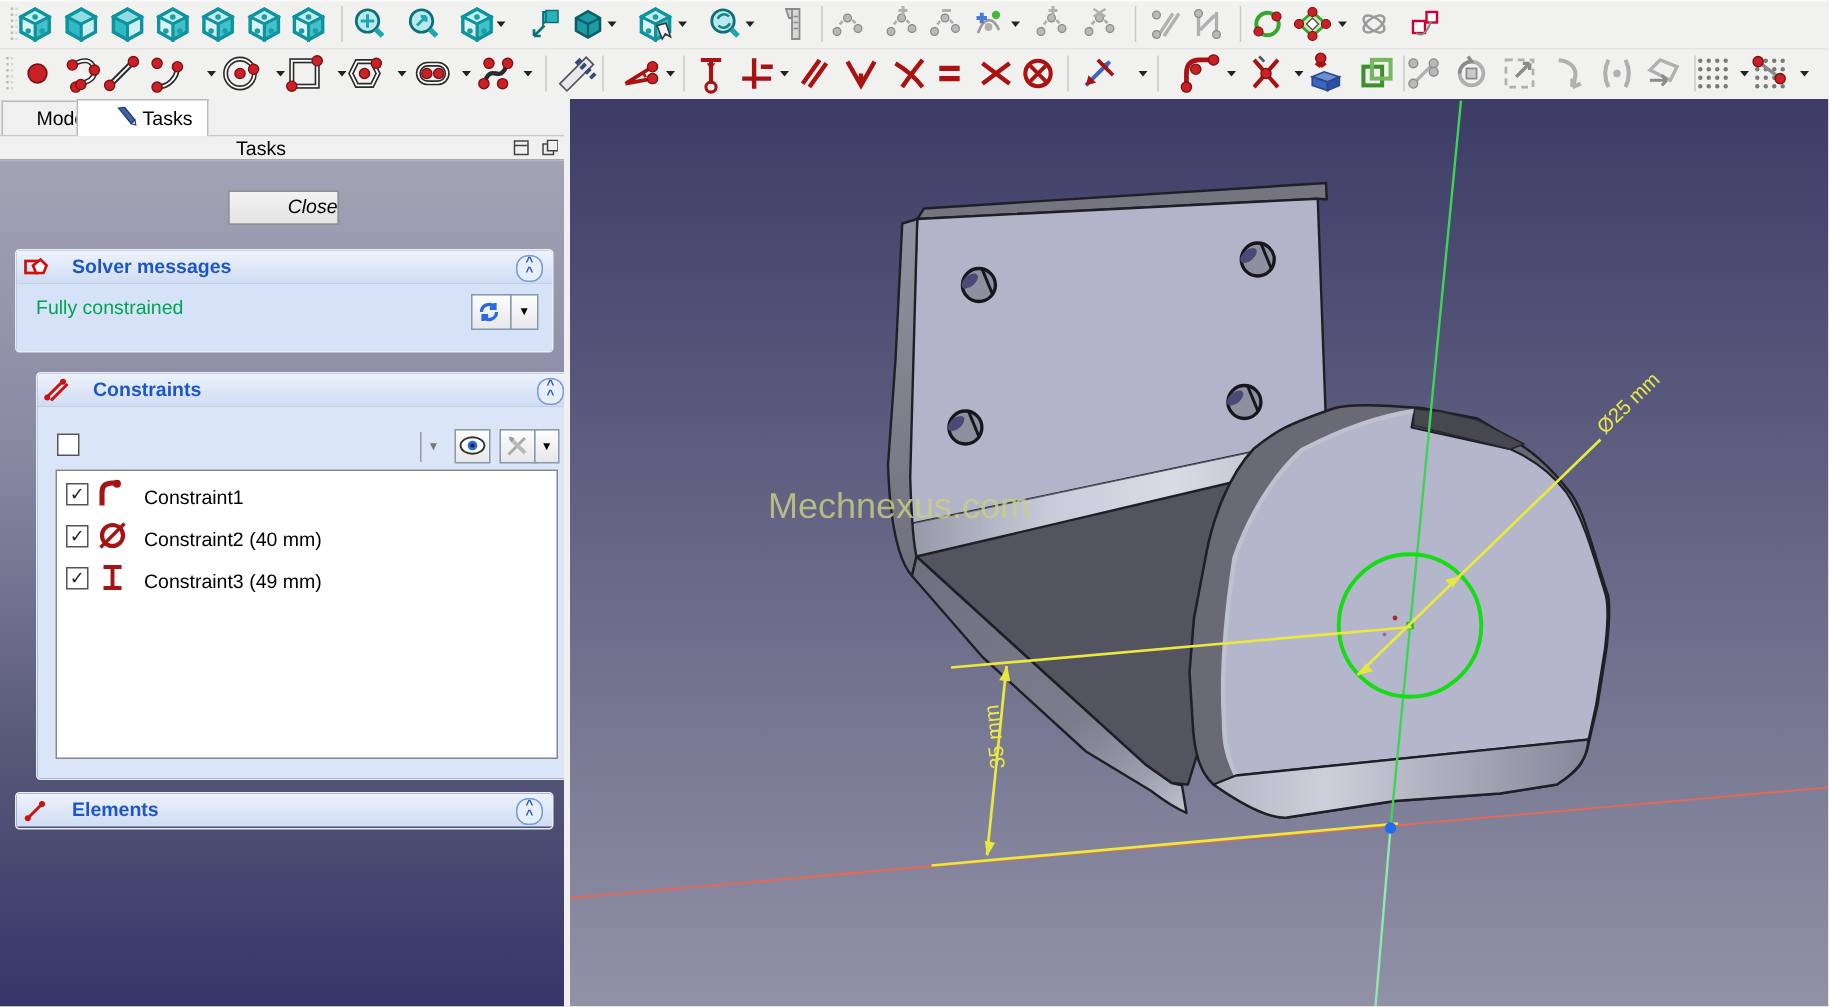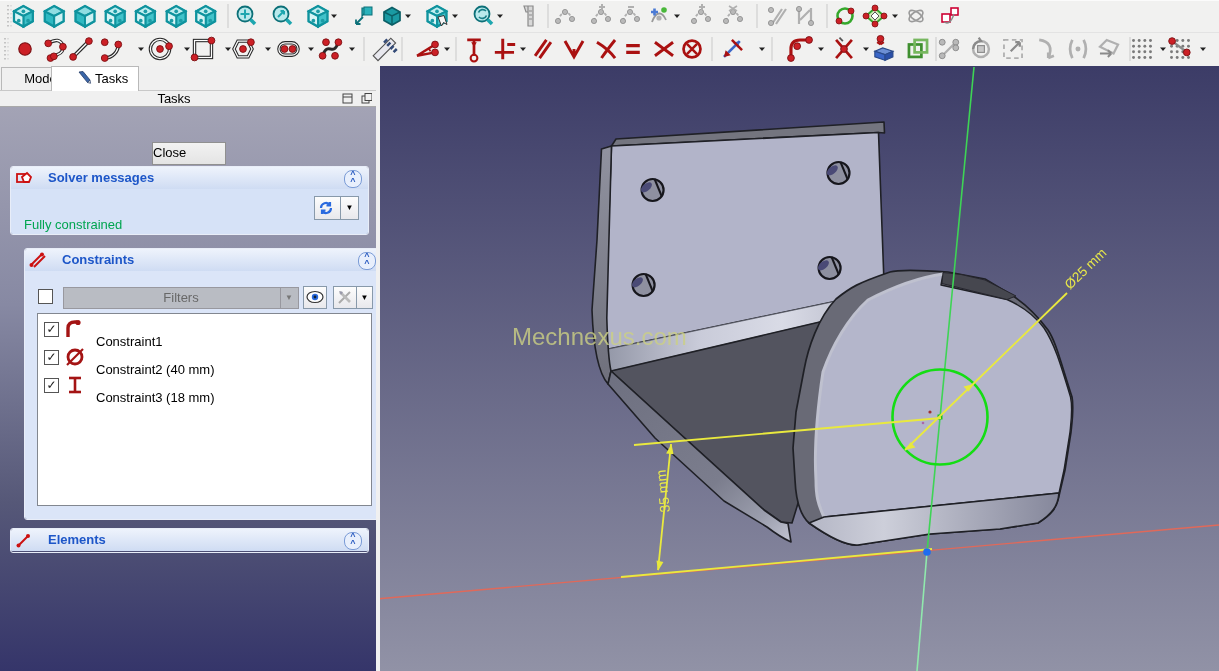--- a/index.html
+++ b/index.html
@@ -8,43 +8,43 @@
   #toolbar{position:absolute;left:0;top:0;width:1219px;height:66px;}
   #panel{position:absolute;left:0;top:66px;width:376px;height:605px;}
   #tabbar{position:absolute;left:0;top:0;width:376px;height:24px;background:#f0f0f0;border-bottom:1px solid #c8c8c8;}
   .tab{position:absolute;top:1px;height:22px;font-size:13px;color:#000;text-align:center;line-height:22px;padding-left:16px;}
   #tabModel{left:1px;width:48px;background:#f0f0f0;border:1px solid #b9b9b9;border-bottom:none;}
   #tabTasks{left:51px;width:70px;background:#fff;border:1px solid #b9b9b9;border-bottom:none;top:0;height:24px;line-height:24px;}
   #tasktitle{position:absolute;left:0;top:25px;width:376px;height:15px;background:#f0f0f0;
      font-size:13px;text-align:center;text-indent:-28px;color:#000;border-bottom:1px solid #a9a9a9;line-height:15px;}
   #panelbody{position:absolute;left:0;top:41px;width:376px;height:564px;
      background:linear-gradient(#a3a3b5,#8789a3 35%,#565878 70%,#35356a);}
-  #closebtn{position:absolute;left:152px;top:35px;width:72px;height:21px;
+  #closebtn{position:absolute;left:152px;top:20px;width:72px;height:21px;
      background:linear-gradient(#f2f2f2,#e4e4e4);border:1px solid #909090;
-     font-size:13px;text-align:left;line-height:20px;color:#000;}
+     font-size:13px;text-align:right;line-height:20px;color:#000;font-style:italic;}
   .taskbox{position:absolute;left:10px;width:357px;border-radius:3px;
      border:1px solid #e8edf8;overflow:hidden;}
   .taskhdr{height:22px;background:linear-gradient(#eef3fc,#cfdcf3);position:relative;
      font-size:13px;font-weight:bold;color:#1d56c8;line-height:22px;padding-left:37px;}
   .chev{position:absolute;right:6px;top:3px;width:16px;height:16px;border-radius:8px;
      border:1px solid #7a9bd6;color:#2a5bc0;font-size:9px;text-align:center;line-height:7px;background:#e8effc;}
   #solverbox{top:59px;height:67px;}
   #solverbody{height:45px;background:#d6e2f7;position:relative;}
   #constraintbox{top:141px;height:270px;margin-left:14px;}
   #constraintbody{height:248px;background:#dbe5f8;position:relative;}
   #elementsbox{top:421px;height:23px;}
-  #fully{position:absolute;left:13px;top:28px;color:#00a550;font-size:13px;}
+  #fully{position:absolute;left:13px;top:8px;color:#00a550;font-size:13px;}
   .sqbtn{position:absolute;background:linear-gradient(#fdfdfd,#e8e8ec);border:1px solid #8899aa;}
   #filters{position:absolute;left:38px;top:16px;width:234px;height:20px;background:#b9bcc3;
      border:1px solid #98989f;color:#686868;font-size:13px;text-align:center;line-height:20px;}
   #list{position:absolute;left:12px;top:42px;width:333px;height:191px;background:#fff;border:1px solid #828790;}
   .litem{position:relative;height:28px;font-size:13px;color:#000;}
   .cbx{position:absolute;left:6px;top:7px;width:13px;height:13px;border:1px solid #555;background:#fff;
        font-size:12px;line-height:13px;text-align:center;color:#222;}
-  .llabel{position:absolute;left:58px;top:19px;}
+  .llabel{position:absolute;left:58px;top:9px;}
   #viewport{position:absolute;left:376px;top:66px;width:843px;height:605px;}
   #splitter{position:absolute;left:376px;top:66px;width:4px;height:605px;background:#f0f0f0;z-index:5;}
 </style>
 </head>
 <body>
 <svg id="toolbar" viewBox="0 0 1219 66">
     <rect x="0" y="0" width="1219" height="66" fill="#f1f1f0"></rect>
 <line x1="0" y1="32.5" x2="1219" y2="32.5" stroke="#e3e3e3" stroke-width="1"></line>
 <line x1="0" y1="0.5" x2="1219" y2="0.5" stroke="#fbfbfb" stroke-width="1"></line>
 <defs>
@@ -455,21 +455,20 @@
 
     <div class="taskbox" id="constraintbox">
       <div class="taskhdr"><svg width="17" height="16" style="position:absolute;left:4px;top:3px" viewBox="0 0 17 16">
             <line x1="2" y1="13" x2="13" y2="2" stroke="#cc1111" stroke-width="2"></line>
             <line x1="5" y1="15" x2="16" y2="4" stroke="#cc1111" stroke-width="2"></line>
             <circle cx="2.5" cy="13" r="2" fill="#cc1111"></circle>
             <circle cx="13" cy="2.5" r="2" fill="#cc1111"></circle>
           </svg>Constraints<div class="chev">^<br>^</div></div>
       <div id="constraintbody">
         <div class="cbx" style="left:13px;top:18px;"></div>
-        <div id="filters">Filters</div>
         <div style="position:absolute;left:255px;top:17px;width:16px;height:20px;border-left:1px solid #98989f;color:#777;font-size:8px;text-align:center;line-height:20px;">▼</div>
         <div class="sqbtn" style="left:278px;top:15px;width:22px;height:21px;">
           <svg width="18" height="14" style="margin:3px 2px" viewBox="0 0 18 14">
               <ellipse cx="9" cy="7" rx="8" ry="5.5" fill="#fff" stroke="#333" stroke-width="1.2"></ellipse>
               <circle cx="9" cy="7" r="3.2" fill="#2a6adf"></circle>
               <circle cx="9" cy="7" r="1.4" fill="#123"></circle>
             </svg>
         </div>
         <div class="sqbtn" style="left:308px;top:15px;width:23px;height:21px;">
           <svg width="16" height="16" style="margin:2px 3px" viewBox="0 0 16 16">
@@ -496,21 +495,21 @@
               </svg>
             <div class="llabel">Constraint2 (40 mm)</div>
           </div>
           <div class="litem" style="top:1px;">
             <div class="cbx">✓</div>
             <svg width="22" height="22" style="position:absolute;left:26px;top:3px" viewBox="0 0 22 22">
                 <line x1="11" y1="4" x2="11" y2="18" stroke="#a41414" stroke-width="2.6"></line>
                 <line x1="5" y1="4" x2="17" y2="4" stroke="#a41414" stroke-width="2.6"></line>
                 <line x1="5" y1="18" x2="17" y2="18" stroke="#a41414" stroke-width="2.6"></line>
               </svg>
-            <div class="llabel">Constraint3 (18 mm)</div>
+            <div class="llabel">Constraint3 (49 mm)</div>
           </div>
         </div>
       </div>
     </div>
 
     <div class="taskbox" id="elementsbox">
       <div class="taskhdr"><svg width="15" height="15" style="position:absolute;left:5px;top:4px" viewBox="0 0 15 15">
             <line x1="2" y1="13" x2="12" y2="3" stroke="#cc1111" stroke-width="2"></line>
             <circle cx="2.5" cy="12.5" r="2" fill="#cc1111"></circle>
             <circle cx="12" cy="3" r="2" fill="#cc1111"></circle>

